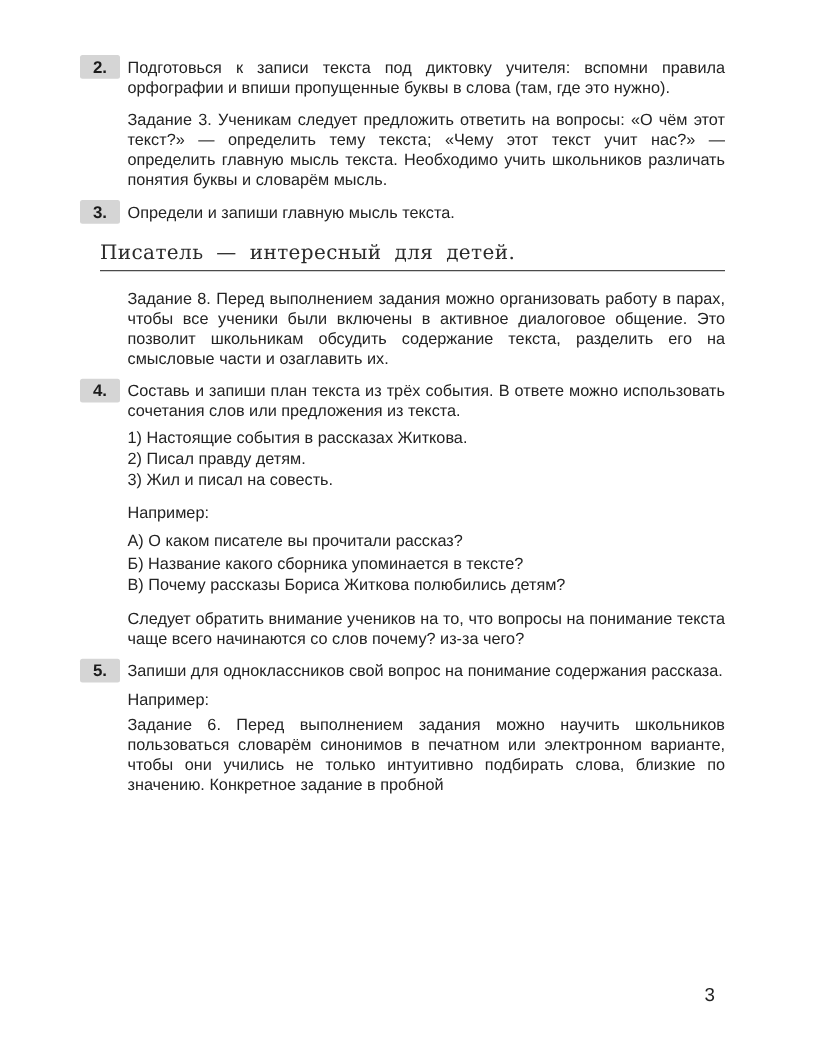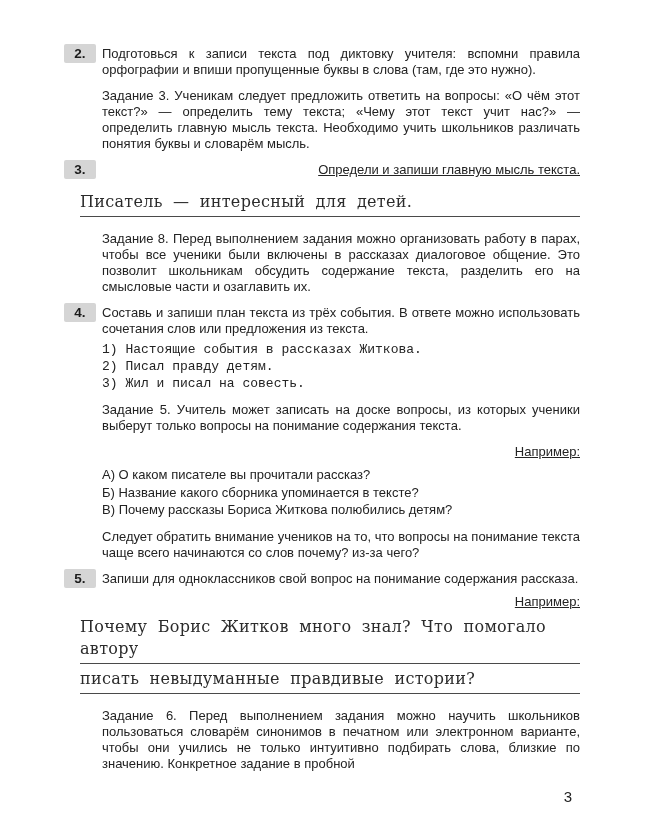--- a/index.html
+++ b/index.html
@@ -12,23 +12,23 @@
   .content { position:absolute; top:46px; left:64px; width:516px; }
   .row { display:flex; align-items:flex-start; margin-bottom:10px; }
   .numbox {
     flex:none; width:32px; height:19px; margin-right:6px; margin-top:-2px;
     background:#d5d5d5; border-radius:2px; text-align:center;
     font-size:13.5px; font-weight:700; line-height:19px; color:#1b1b1b;
   }
   .body { flex:1; font-size:13px; line-height:16px; text-align:justify; }
   .block { font-size:13px; line-height:16px; text-align:justify; margin-bottom:10px; }
   .ind { margin-left:38px; }
-  .left { text-align:right;text-decoration:underline; }
+  .left { text-align:left; }
   .b { font-weight:400; }
-  .list { list-style:none; margin:0 0 10px 38px; font-size:13px; line-height:17px;font-family:Liberation Mono, monospace; }
+  .list { list-style:none; margin:0 0 10px 38px; font-size:13px; line-height:17px; }
   .opts { margin:0 0 10px 38px; font-size:13px; line-height:17.5px; }
   .answer {
     font-family:"DejaVu Serif","Liberation Serif",serif;
     font-size:16px; color:#2b2b2b; letter-spacing:.3px; word-spacing:5px;
     margin:4px 0 14px 16px;
   }
   .answer-line { border-bottom:1.5px solid #4a4a4a; padding:2px 0 3px; line-height:22px; }
   .answer-line + .answer-line { margin-top:2px; }
   .pagenum {
     position:absolute; right:78px; bottom:30px;
@@ -55,58 +55,52 @@
     <section class="row">
       <div class="numbox">3.</div>
       <p class="body left">Определи и запиши главную мысль текста.</p>
     </section>
 
     <div class="answer">
       <div class="answer-line">Писатель — интересный для детей.</div>
     </div>
 
     <p class="block ind"><span class="b">Задание 8.</span>
-      <span>Перед выполнением задания можно организовать работу в парах, чтобы все ученики были включены в рассказах диалоговое общение. Это позволит школьникам обсудить содержание текста, разделить его на смысловые части и озаглавить их.</span></p>
+      <span>Перед выполнением задания можно организовать работу в парах, чтобы все ученики были включены в активное диалоговое общение. Это позволит школьникам обсудить содержание текста, разделить его на смысловые части и озаглавить их.</span></p>
 
     <section class="row" style="margin-bottom:4px;">
       <div class="numbox">4.</div>
       <p class="body">Составь и запиши план текста из трёх события. В ответе можно использовать сочетания слов или предложения из текста.</p>
     </section>
     <ul class="list">
       <li>1) Настоящие события в рассказах Житкова.</li>
       <li>2) Писал правду детям.</li>
       <li>3) Жил и писал на совесть.</li>
     </ul>
 
-    <p class="block ind"><span class="b">Задание 5.</span>
-      <span>Учитель может записать на доске вопросы, из которых ученики выберут только вопросы на понимание содержания текста.</span></p>
 
     <p class="block ind left" style="margin-bottom:6px;">Например:</p>
 
     <div class="opts">
       <div>А) О каком писателе вы прочитали рассказ?</div>
       <div>Б) Название какого сборника упоминается в тексте?</div>
       <div><span>В)</span>
         <span class="b">Почему рассказы Бориса Житкова полюбились детям?</span></div>
     </div>
 
     <p class="block ind"><span>Следует обратить внимание учеников на то, что вопросы на понимание текста чаще всего начинаются со слов</span>
       <span class="b">почему? из-за чего?</span></p>
 
     <section class="row" style="margin-bottom:6px;">
       <div class="numbox">5.</div>
       <p class="body">Запиши для одноклассников свой вопрос на понимание содержания рассказа.</p>
     </section>
 
     <p class="block ind left" style="margin-bottom:4px;">Например:</p>
 
-    <div class="answer">
-      <div class="answer-line">Почему Борис Житков много знал? Что помогало автору</div>
-      <div class="answer-line">писать невыдуманные правдивые истории?</div>
-    </div>
 
     <p class="block ind"><span class="b">Задание 6.</span>
       <span>Перед выполнением задания можно научить школьников пользоваться словарём синонимов в печатном или электронном варианте, чтобы они учились не только интуитивно подбирать слова, близкие по значению. Конкретное задание в пробной</span></p>
 
   </div>
 
   <div class="pagenum">3</div>
 </div>
 
 </body></html>

